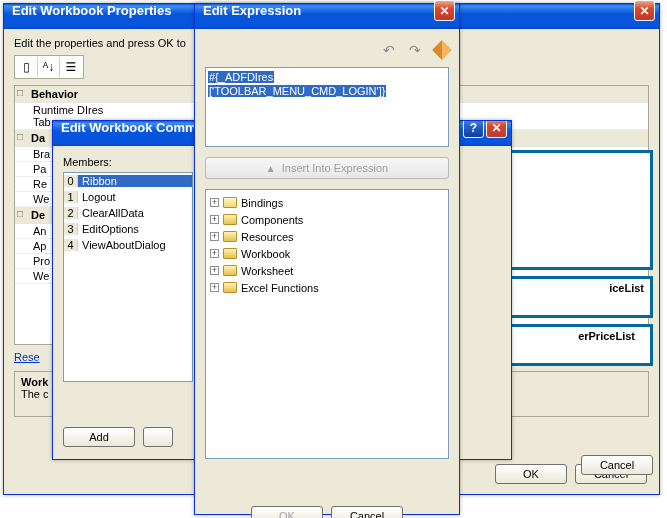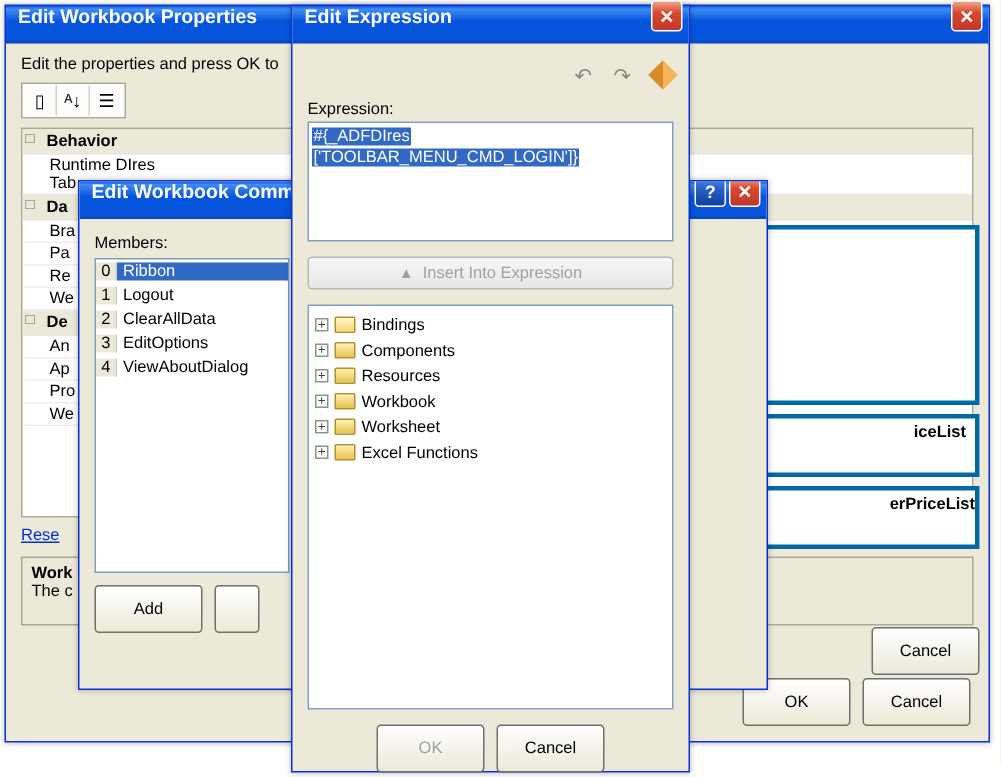--- a/index.html
+++ b/index.html
@@ -102,28 +102,28 @@
     padding: 4px 6px;
     height: 46px;
   }
   #win-props .descbox .t { font-weight: bold; }
   #win-props .btnrow {
     position: absolute; right: 12px; bottom: 10px;
     display: flex; gap: 8px;
   }
 
   .btn {
-    min-width: 72px; height: 32px;
+    min-width: 72px; height: 20px;
     background: linear-gradient(#fff,#ece9d8);
     border: 1px solid #707070;
     border-radius: 3px;
     font-size: 11px;
     padding: 0 10px;
     color: #000;
-    display:inline-flex; align-items:center; justify-content:center;
+    display:inline-flex; align-items:center; justify-content:center;margin-top:37px;
   }
   .btn.disabled { color:#a0a0a0; }
 
   
   #win-comm {
     left: 52px; top: 120px;
     width: 460px; height: 340px;
   }
   #win-comm .body { padding: 10px; }
   .members-label { margin-bottom: 4px; }
@@ -308,21 +308,21 @@
 </div>
 
 <div class="rhs-cut">
   <div class="tbl" style="height:120px;">
     <div class="line b" style="margin-top:100px;">DIres['TO</div>
   </div>
   <div class="tbl" style="height:42px;">
     <div class="line b" style="justify-content:flex-end;padding-right:6px;">iceList</div>
   </div>
   <div class="tbl" style="height:42px;">
-    <div class="line b" style="justify-content:flex-end;padding-right:0;">erPriceList</div>
+    <div class="line b" style="justify-content:flex-end;padding-right:15px;">erPriceList</div>
   </div>
   <div class="desc">mmand in</div>
   <div style="margin-top:30px; text-align:right;">
     <button class="btn">Cancel</button>
   </div>
 </div>
 
 <div id="win-comm" class="window hidden-clip">
   <div class="titlebar">
     <span>Edit Workbook Comm</span>
@@ -366,21 +366,20 @@
     <span>Edit Expression</span>
     <span class="spacer"></span>
     <span class="tb-btn tb-close">✕</span>
   </div>
   <div class="body">
     <div class="expr-tools">
       <span class="tool-ic ic-undo"></span>
       <span class="tool-ic ic-redo"></span>
       <span class="tool-ic ic-pen"></span>
     </div>
-    <div class="expr-label">Expression:</div>
     <div class="expr-box">
       <span class="seltxt">#{_ADFDIres</span><br>
       <span class="seltxt">['TOOLBAR_MENU_CMD_LOGIN']}</span>
     </div>
 
     <div class="insert-bar">
       <span class="arrow">▲</span>
       <span>Insert Into Expression</span>
     </div>
 

